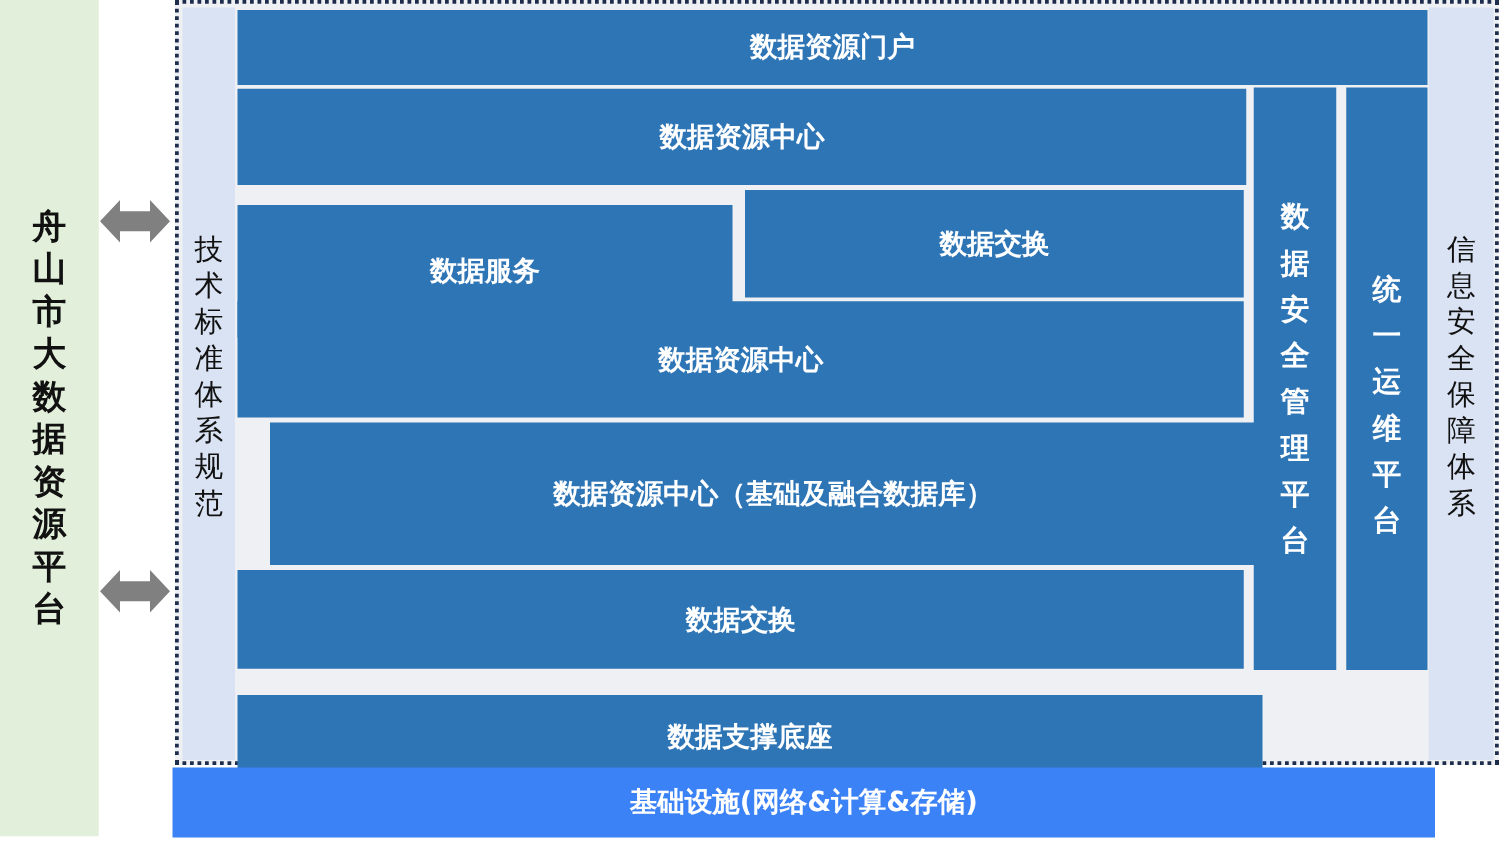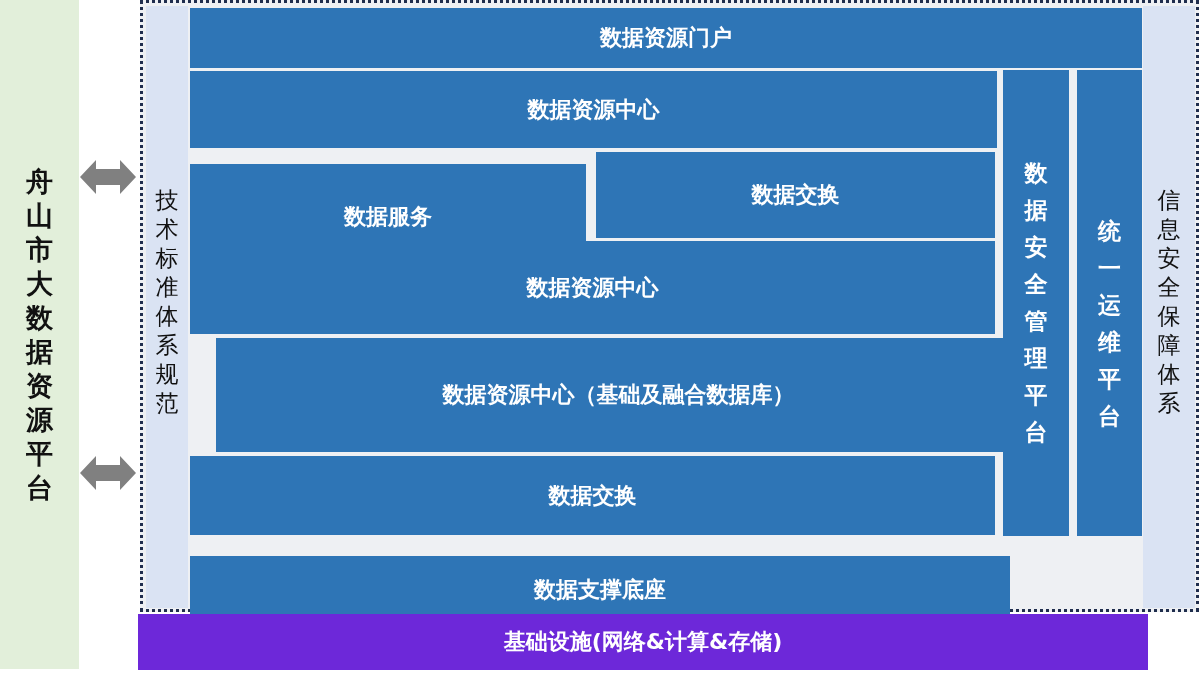--- a/index.html
+++ b/index.html
@@ -11,21 +11,21 @@
   .vtext span { display:block; line-height:1; }
   .green-panel .vtext { position:absolute; left:0; top:0; width:100%; height:100%; }
   .green-title span { font-size:27px; font-weight:bold; color:#111; margin:3.5px 0; }
   .arrow { left:80px; width:56px; height:38px; }
   .container { left:140px; top:0; width:1059px; height:612px; border:3px dotted #1f2d4d; background:#eef0f3; }
   .side-col { background:#dae3f3; }
   .side-text span { font-size:23px; color:#111; margin:3px 0; }
   .block { background:#2e75b6; color:#fff; display:flex; align-items:center; justify-content:center;
            font-weight:bold; font-size:22px;text-align:center; }
   .vblock span { font-size:23px; font-weight:bold; color:#fff; margin:3px 0; }
-  .gray-bar { left:138px; top:614px; width:1010px; height:56px; background:#6d28d9; color:#fff;
+  .gray-bar { left:138px; top:614px; width:1010px; height:56px; background:#3b82f6; color:#fff;
               display:flex; align-items:center; justify-content:center; font-size:22px; font-weight:bold; }
 </style>
 </head>
 <body>
 
 <div class="abs green-panel">
   <div class="vtext green-title">
     <span>舟</span>
     <span>山</span>
     <span>市</span>

